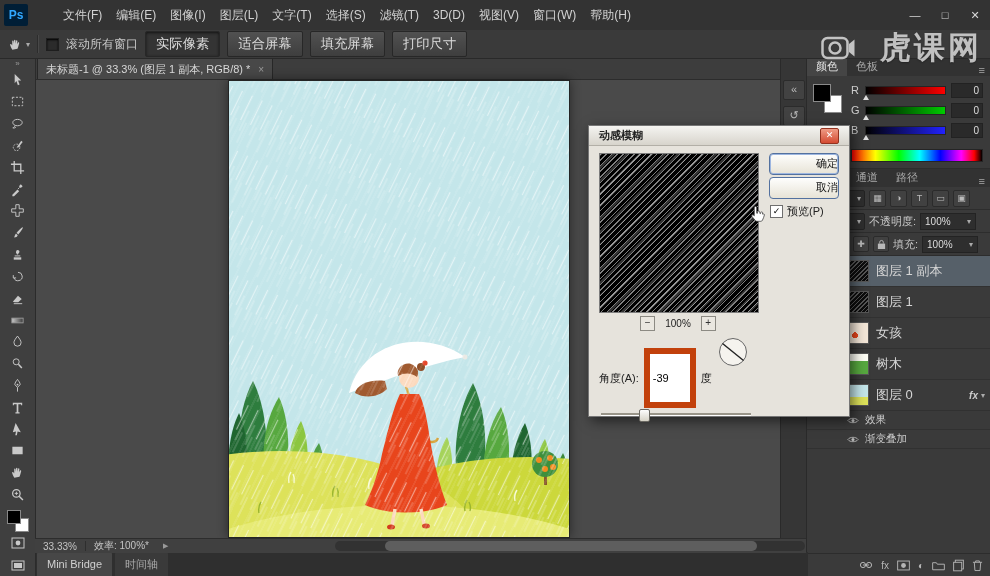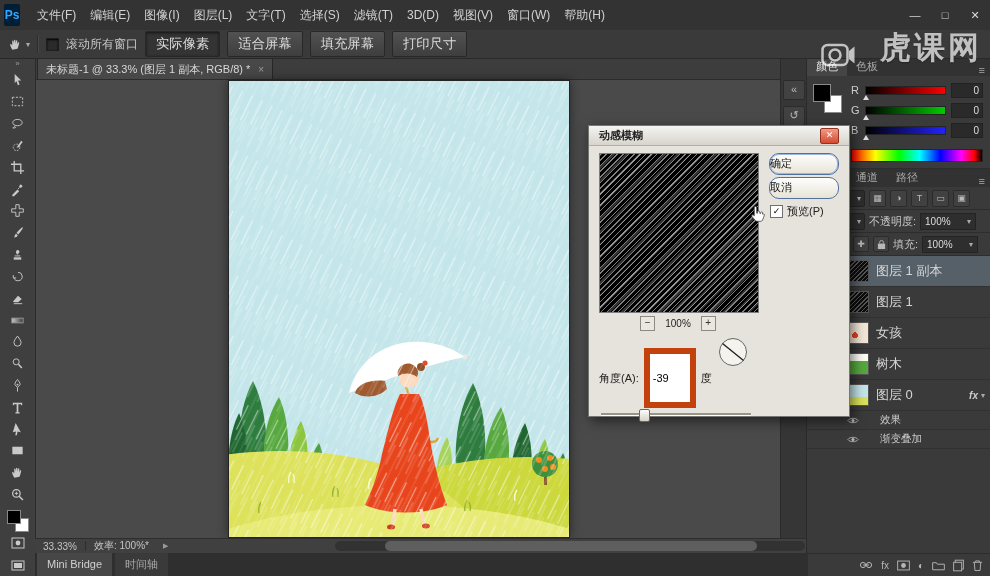--- a/index.html
+++ b/index.html
@@ -3,40 +3,40 @@
 <meta charset="utf-8">
 <style>
   html,body{margin:0;padding:0;background:#222;}
   .screen{position:relative;width:990px;height:576px;overflow:hidden;background:#4a4a4a;
     font-family:"Liberation Sans","DejaVu Sans",sans-serif;font-size:12px;color:#ccc;}
   svg{display:block}
 
   
   .titlebar{position:absolute;left:0;top:0;right:0;height:30px;background:#333;border-bottom:1px solid #222;
     display:flex;align-items:center;padding:0 4px;z-index:20}
-  .ps-logo{width:16px;height:22px;background:#001e36;color:#31a8ff;font-weight:bold;font-size:12px;
-    display:flex;align-items:center;justify-content:center;border-radius:2px;margin-right:10px}
+  .ps-logo{width:24px;height:22px;background:#001e36;color:#31a8ff;font-weight:bold;font-size:12px;
+    display:flex;align-items:center;justify-content:center;border-radius:2px;margin-right:28px}
   .menu-item{padding:0 7px;line-height:30px;color:#d2d2d2;white-space:nowrap;cursor:default}
   .win-controls{position:absolute;right:8px;top:0;height:30px;display:flex;align-items:center;gap:16px;color:#d8d8d8;font-size:11px}
   .win-controls span{width:14px;text-align:center}
 
   
   .options{position:absolute;left:0;top:30px;right:0;height:28px;background:#3a3a3a;border-bottom:1px solid #292929;
     display:flex;align-items:center;padding:0 8px;gap:7px;z-index:20}
   .tool-preview{display:flex;align-items:center;gap:3px}
   .caret{font-size:8px;color:#aaa}
   .sep{width:1px;height:18px;background:#2c2c2c;border-right:1px solid #484848}
   .opt-check{width:11px;height:11px;background:#2b2b2b;border:1px solid #1e1e1e;box-shadow:inset 0 1px 2px #000}
   .opt-label{color:#c8c8c8;white-space:nowrap}
   .opt-btn{background:linear-gradient(#515151,#3e3e3e);border:1px solid #272727;border-radius:2px;
     padding:3px 10px;color:#ddd;white-space:nowrap}
   .opt-btn.pressed{background:#343434;box-shadow:inset 0 1px 3px rgba(0,0,0,.65)}
 
   
-  .watermark{position:absolute;right:8px;top:27px;z-index:60;display:flex;align-items:flex-end;gap:25px;opacity:.85;pointer-events:none}
+  .watermark{position:absolute;right:8px;top:27px;z-index:60;display:flex;align-items:center;gap:25px;opacity:.85;pointer-events:none}
   .wm-text{font-size:31px;font-weight:bold;letter-spacing:3px;color:rgba(255,255,255,.82);text-shadow:0 1px 2px rgba(0,0,0,.35)}
 
   
   .tabstrip{position:absolute;left:35px;top:58px;width:745px;height:21px;background:#3d3d3d;border-bottom:1px solid #2c2c2c;z-index:2}
   .doc-tab{position:absolute;left:37px;top:58px;height:20px;background:#484848;border:1px solid #272727;border-bottom:none;
     display:flex;align-items:center;gap:8px;padding:0 8px;font-size:11px;color:#d8d8d8;z-index:3;white-space:nowrap}
   .tab-close{color:#9a9a9a;font-size:10px}
 
   
   .toolbar{position:absolute;left:0;top:58px;width:35px;bottom:0;background:#3f3f3f;border-right:1px solid #2b2b2b;
@@ -110,40 +110,40 @@
   .layer-row.selected{background:#566069}
   .eye-cell{width:26px;height:100%;border-right:1px solid #303030;display:flex;align-items:center;justify-content:center;flex:none}
   .thumb{width:26px;height:20px;border:1px solid #565656;margin:0 7px;flex:none}
   .th-rain{background:repeating-linear-gradient(135deg,rgba(255,255,255,.3) 0 1px,transparent 1px 3px) #0d0d0d}
   .th-girl{background:radial-gradient(circle at 50% 62%,#e8451c 0 3px,#f3e6d7 3px)}
   .th-tree{background:linear-gradient(180deg,#fdfdf4 35%,#57a83f 35%)}
   .th-bg{background:linear-gradient(180deg,#c4e6ea 62%,#dde25a 62%)}
   .layer-name{font-size:13px;color:#d6d6d6;white-space:nowrap}
   .fx-badge{position:absolute;right:6px;display:flex;align-items:center;gap:3px;color:#ccc;font-size:10px}
   .fx-badge b{font-style:italic}
-  .effect-row{height:18px;display:flex;align-items:center;gap:21px;padding-left:40px;border-bottom:1px solid #313131;
+  .effect-row{height:18px;display:flex;align-items:center;gap:6px;padding-left:40px;border-bottom:1px solid #313131;
     color:#c8c8c8;font-size:10.5px}
   .pfooter{position:absolute;left:0;right:0;bottom:0;height:22px;background:#3a3a3a;border-top:1px solid #2c2c2c;
     display:flex;align-items:center;justify-content:flex-end;gap:8px;padding:0 8px}
   .pf-ic{color:#b5b5b5;font-size:10px;display:flex;align-items:center}
 
   
   .dialog{position:absolute;left:588px;top:125px;width:260px;height:290px;background:#e6e3dc;border:1px solid #767676;
     box-shadow:3px 4px 12px rgba(0,0,0,.55);z-index:100;color:#111;font-size:11px}
   .dlg-title{height:19px;background:linear-gradient(#f5f4f1,#d7d4cc);border-bottom:1px solid #b2afa7;
     display:flex;align-items:center;padding:0 10px;font-weight:bold;color:#222}
   .dlg-close{margin-left:auto;width:17px;height:14px;background:linear-gradient(#ef9b85,#d44a31);border:1px solid #93321f;
     border-radius:2px;color:#fff;font-size:9px;line-height:13px;text-align:center}
   .preview{position:absolute;left:10px;top:27px;width:158px;height:158px;border:1px solid #7d7d7d;
     background:repeating-linear-gradient(135deg,rgba(255,255,255,.5) 0 1px,transparent 1px 4px),
                repeating-linear-gradient(135deg,rgba(255,255,255,.2) 0 2px,transparent 2px 9px),#000}
   .zoom-row{position:absolute;left:10px;top:190px;width:158px;display:flex;align-items:center;justify-content:center;gap:10px;font-size:10px;color:#222}
   .zbtn{width:13px;height:13px;background:#eae7e0;border:1px solid #8c8a83;text-align:center;line-height:11px;font-size:10px;color:#333}
   .dlg-btn{position:absolute;left:180px;width:68px;height:20px;background:linear-gradient(#fefefd,#e7e3d6);
-    border:1px solid #53719f;border-radius:10px;text-align:left;line-height:18px;color:#111}
+    border:1px solid #53719f;border-radius:4px;text-align:right;line-height:18px;color:#111}
   .dlg-btn.ok{box-shadow:inset 0 0 0 1px #9db6e0;top:27px}
   .dlg-btn.cancel{top:51px}
   .preview-check{position:absolute;left:181px;top:78px;display:flex;align-items:center;gap:4px;color:#222}
   .cbx{width:11px;height:11px;background:#fff;border:1px solid #6f6f6f;font-size:9px;line-height:10px;text-align:center;color:#000}
   .fld-row{position:absolute;left:10px;display:flex;align-items:center;gap:5px;color:#222}
   .txt-input{min-width:34px;height:16px;background:#fff;border:6px solid #c2410c;padding:16px 3px;line-height:16px;color:#000}
   .txt-input .sel{background:#2f62c2;color:#fff;padding:0 2px}
   .dial{position:absolute;left:128px;top:210px}
   .slider{position:absolute;left:12px;top:282px;width:150px;height:12px}
   .slider-track{position:absolute;left:0;right:0;top:5px;height:2px;background:#999589;border-bottom:1px solid #fff}

